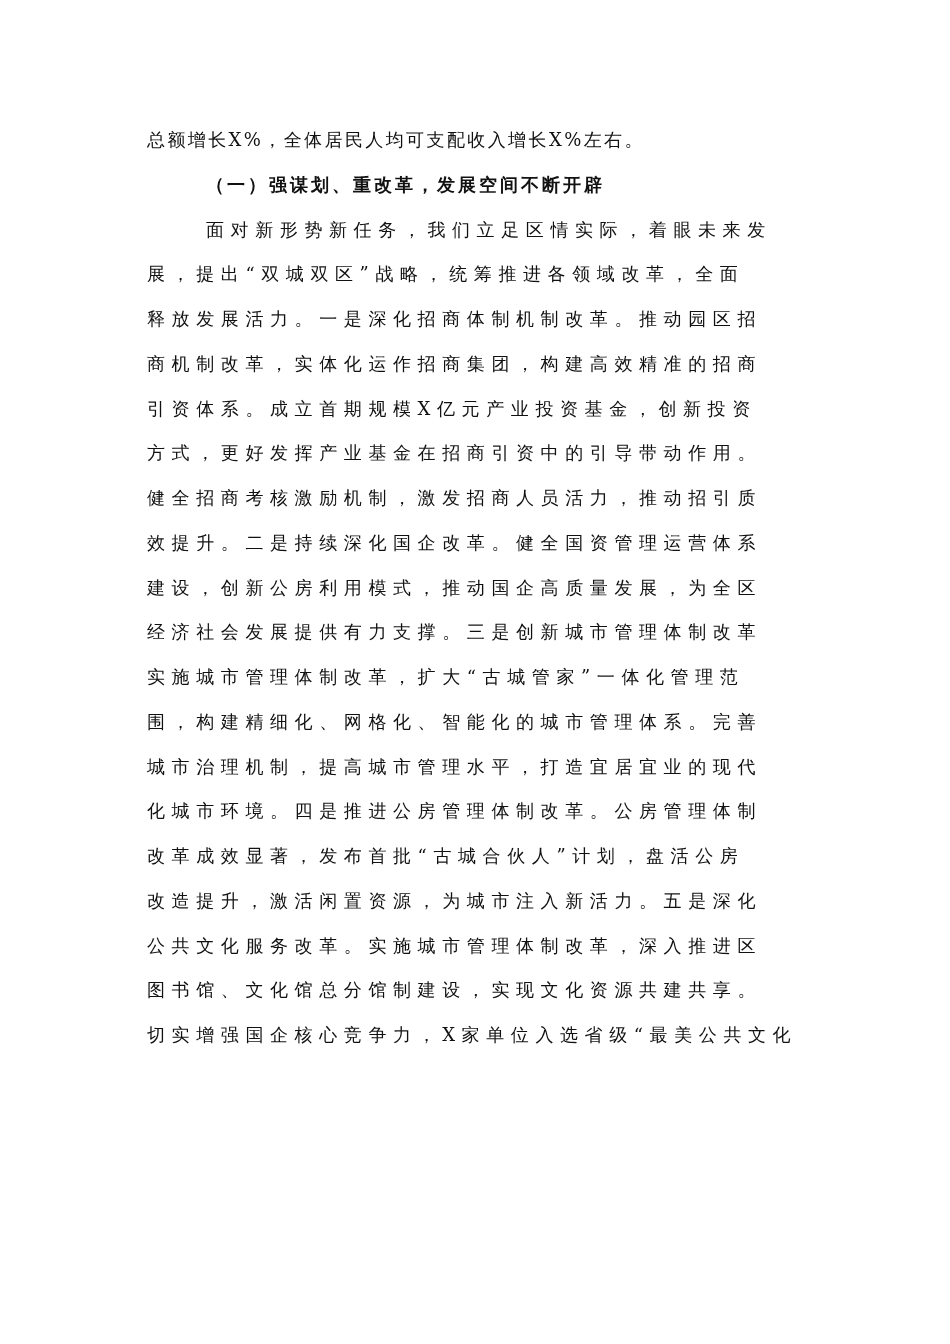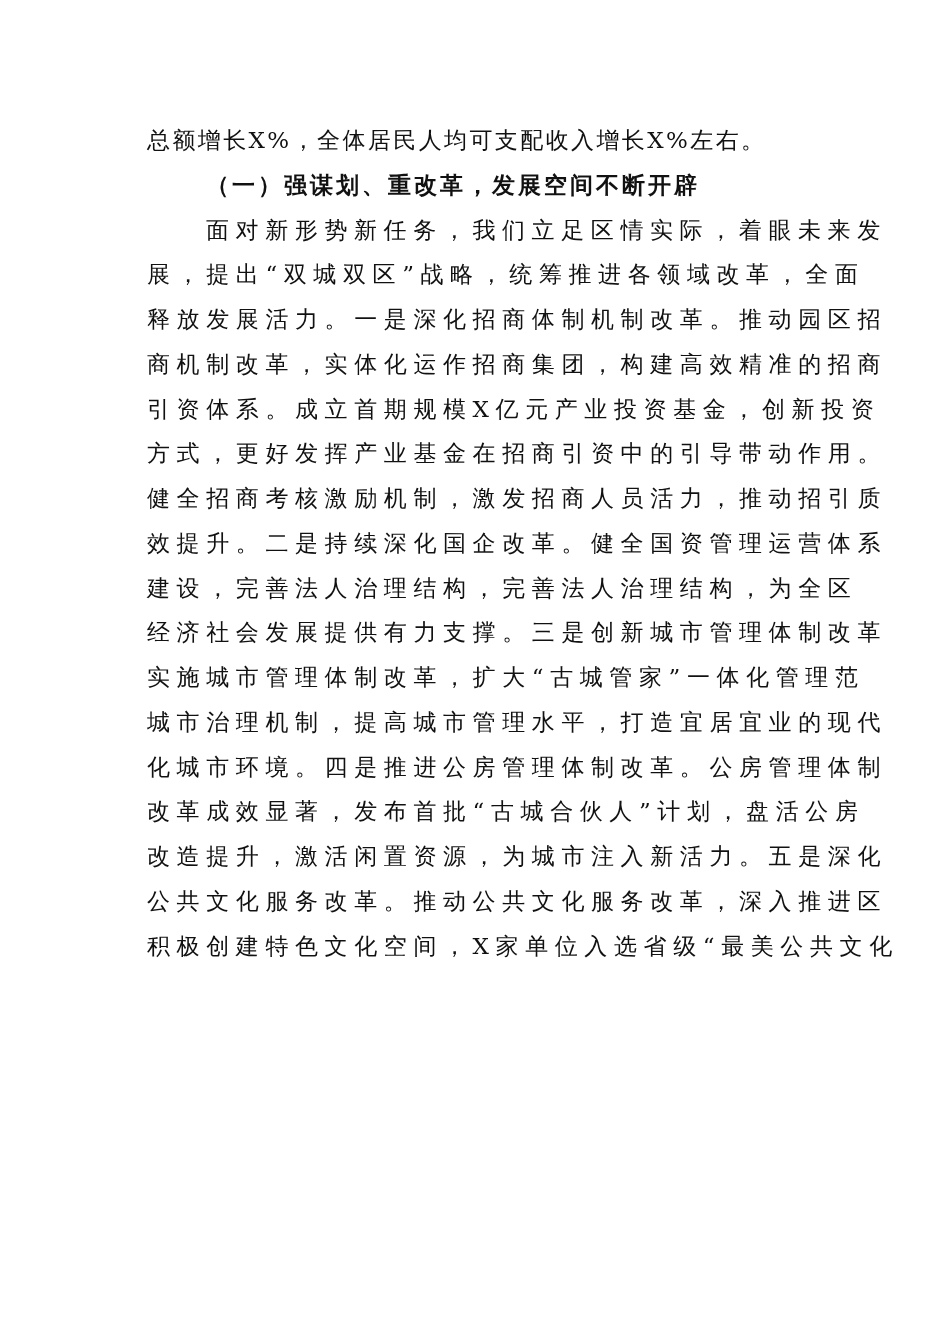--- a/index.html
+++ b/index.html
@@ -20,21 +20,21 @@
       width: 950px;
       height: 1344px;
       background: #ffffff;
     }
     .text-block {
       position: absolute;
       left: 147px;
       top: 118px;
       width: 660px;
       font-family: "DejaVu Serif", "Liberation Serif", serif;
-      font-size: 23px;
+      font-size: 18px;
       color: #111111;
     }
     .line {
       height: 44.75px;
       line-height: 44.75px;
       white-space: nowrap;
       letter-spacing: 6.6px;
     }
     .line.indent2 {
       padding-left: 59px;
@@ -56,23 +56,25 @@
     <div class="line tight">总额增长X%，全体居民人均可支配收入增长X%左右。</div>
     <div class="line heading">（一）强谋划、重改革，发展空间不断开辟</div>
     <div class="line indent2">面对新形势新任务，我们立足区情实际，着眼未来发</div>
     <div class="line">展，提出“双城双区”战略，统筹推进各领域改革，全面</div>
     <div class="line">释放发展活力。一是深化招商体制机制改革。推动园区招</div>
     <div class="line">商机制改革，实体化运作招商集团，构建高效精准的招商</div>
     <div class="line">引资体系。成立首期规模X亿元产业投资基金，创新投资</div>
     <div class="line">方式，更好发挥产业基金在招商引资中的引导带动作用。</div>
     <div class="line">健全招商考核激励机制，激发招商人员活力，推动招引质</div>
     <div class="line">效提升。二是持续深化国企改革。健全国资管理运营体系</div>
-    <div class="line">建设，完善法人治理结构，完善法人治理结构，为全区</div>
+    <div class="line">建设，创新公房利用模式，推动国企高质量发展，为全区</div>
     <div class="line">经济社会发展提供有力支撑。三是创新城市管理体制改革</div>
     <div class="line">实施城市管理体制改革，扩大“古城管家”一体化管理范</div>
+    <div class="line">围，构建精细化、网格化、智能化的城市管理体系。完善</div>
     <div class="line">城市治理机制，提高城市管理水平，打造宜居宜业的现代</div>
     <div class="line">化城市环境。四是推进公房管理体制改革。公房管理体制</div>
     <div class="line">改革成效显著，发布首批“古城合伙人”计划，盘活公房</div>
     <div class="line">改造提升，激活闲置资源，为城市注入新活力。五是深化</div>
-    <div class="line">公共文化服务改革。推动公共文化服务改革，深入推进区</div>
-    <div class="line">积极创建特色文化空间，X家单位入选省级“最美公共文化</div>
+    <div class="line">公共文化服务改革。实施城市管理体制改革，深入推进区</div>
+    <div class="line">图书馆、文化馆总分馆制建设，实现文化资源共建共享。</div>
+    <div class="line">切实增强国企核心竞争力，X家单位入选省级“最美公共文化</div>
   </div>
 </div>
 
 </body></html>

